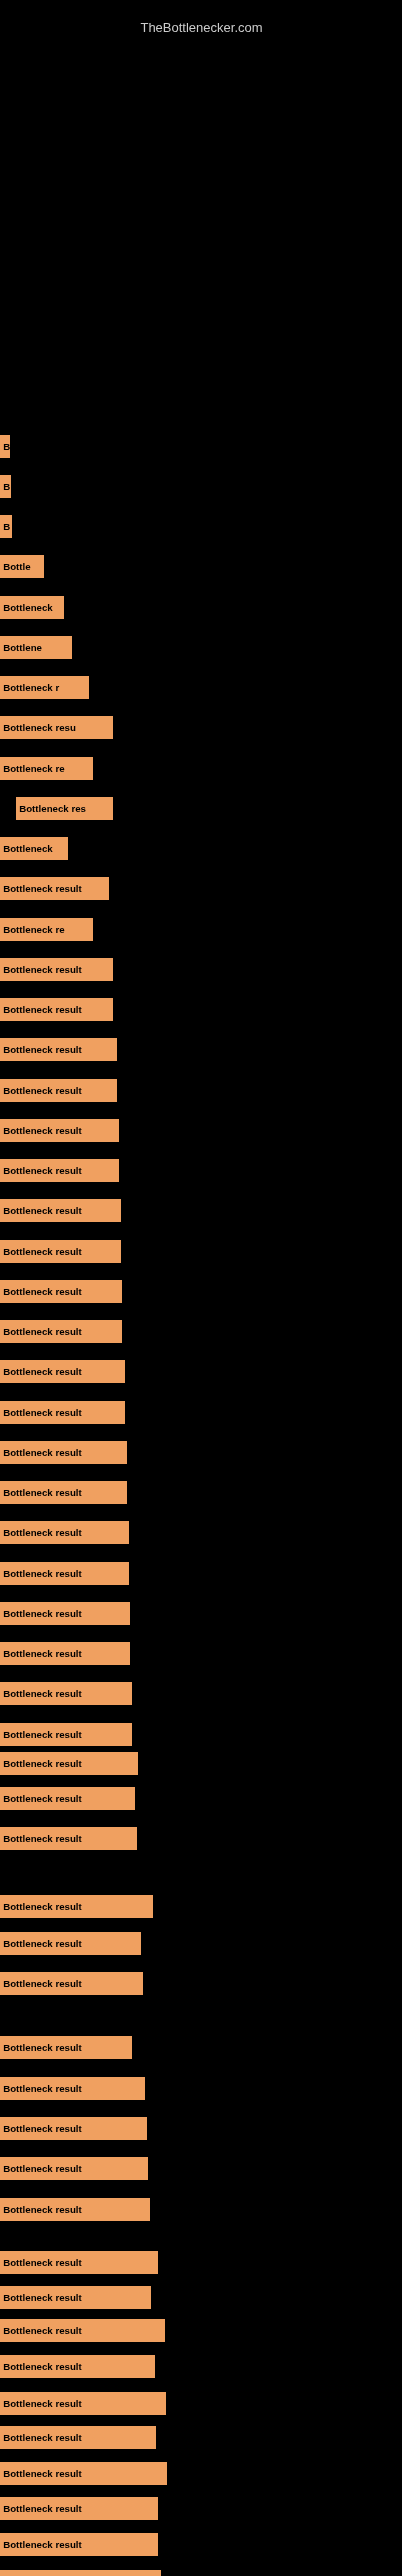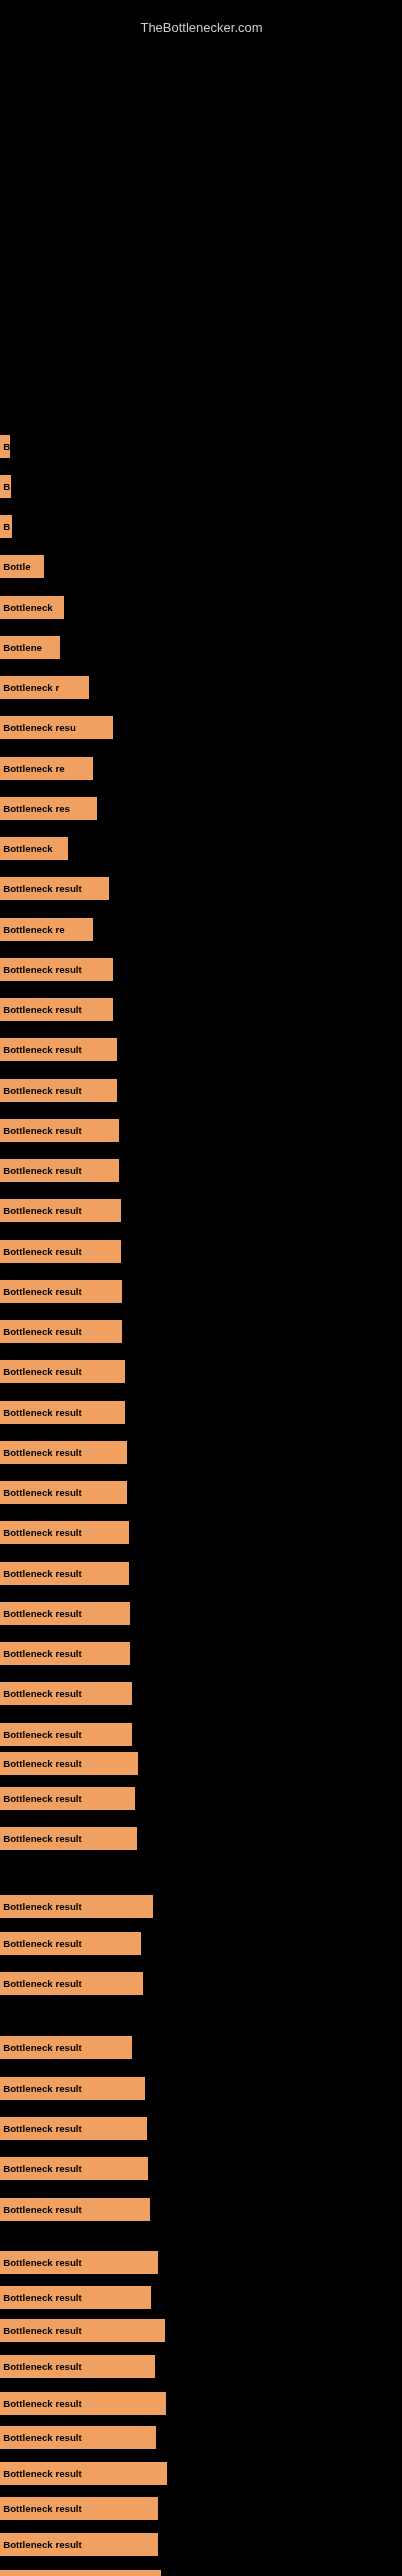--- a/index.html
+++ b/index.html
@@ -72,40 +72,40 @@
       <div class="bar" style="width: 44px; height: 22.5px;">
         <span class="bar-label">Bottle</span>
       </div>
     </div>
     <div class="bar-container" style="top: 596px; left: 0px;">
       <div class="bar" style="width: 64px; height: 22.5px;">
         <span class="bar-label">Bottleneck</span>
       </div>
     </div>
     <div class="bar-container" style="top: 636px; left: 0px;">
-      <div class="bar" style="width: 60px; height: 22.5px;">
+      <div class="bar" style="width: 72px; height: 22.5px;">
         <span class="bar-label">Bottlene</span>
       </div>
     </div>
     <div class="bar-container" style="top: 676px; left: 0px; border-radius: 8px;">
       <div class="bar" style="width: 89px; height: 22.5px;">
         <span class="bar-label">Bottleneck r</span>
       </div>
     </div>
     <div class="bar-container" style="top: 716px; left: 0px;">
       <div class="bar" style="width: 113px; height: 22.5px;">
         <span class="bar-label">Bottleneck resu</span>
       </div>
     </div>
     <div class="bar-container" style="top: 757px; left: 0px;">
       <div class="bar" style="width: 93px; height: 22.5px;">
         <span class="bar-label">Bottleneck re</span>
       </div>
     </div>
-    <div class="bar-container" style="top: 797px; left: 0px;">
+    <div class="bar-container" style="top: 797px; left: 16px;">
       <div class="bar" style="width: 97px; height: 22.5px;">
         <span class="bar-label">Bottleneck res</span>
       </div>
     </div>
     <div class="bar-container" style="top: 837px; left: 0px;">
       <div class="bar" style="width: 68px; height: 22.5px;">
         <span class="bar-label">Bottleneck</span>
       </div>
     </div>
     <div class="bar-container" style="top: 877px; left: 0px;">

